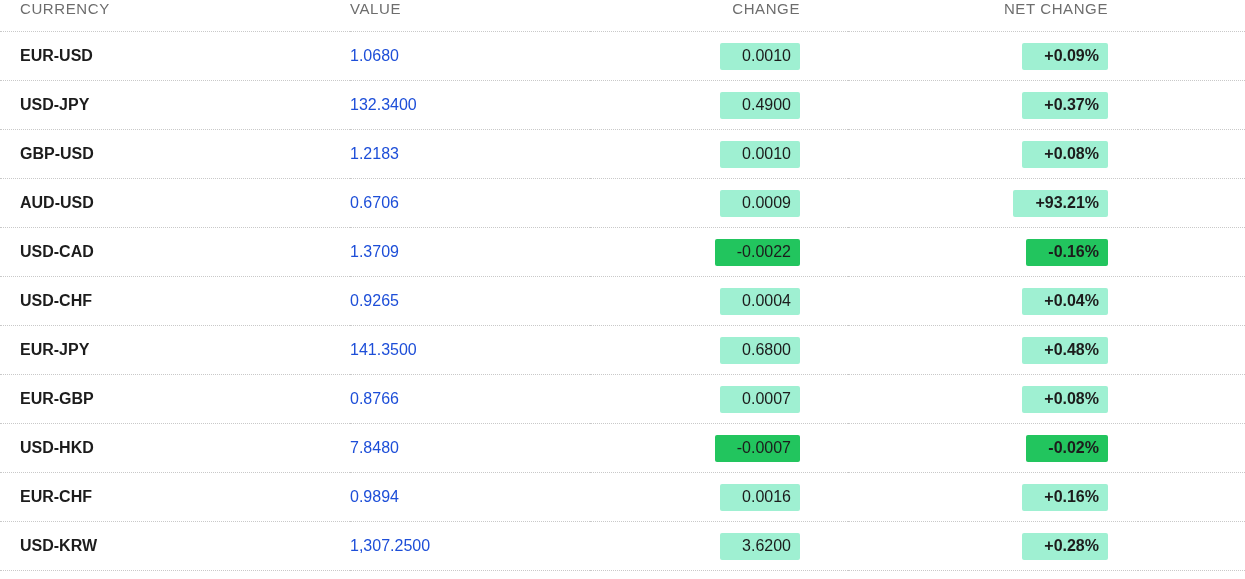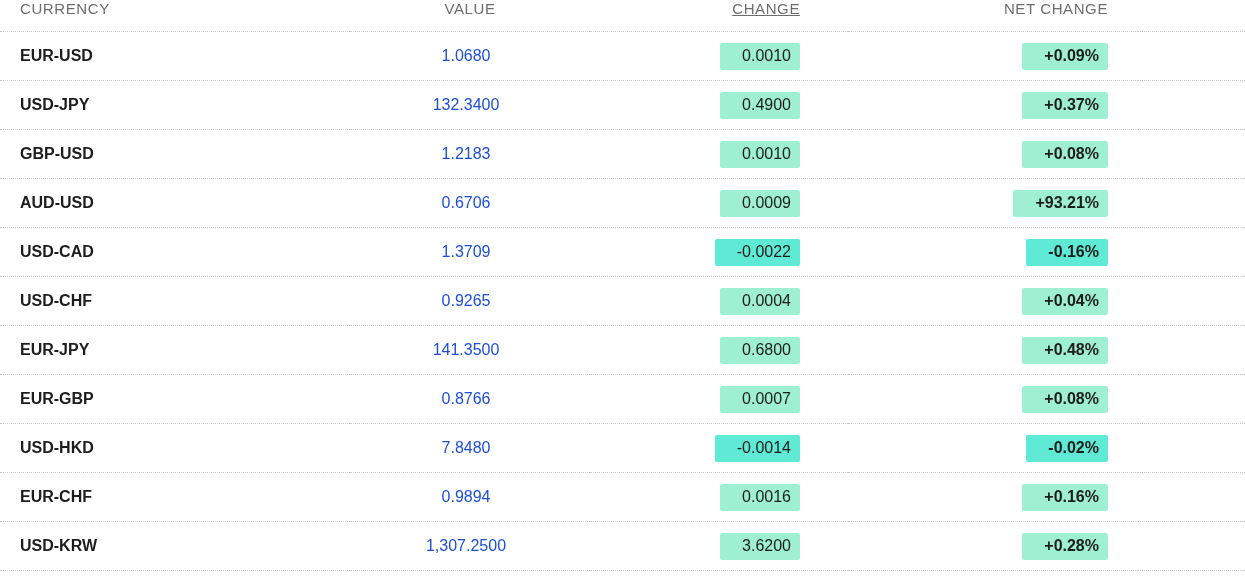--- a/index.html
+++ b/index.html
@@ -32,22 +32,22 @@
     padding: 0;
     height: 48px;
     vertical-align: middle;
     border-bottom: 1px dotted #c9c9c9;
   }
   .fx-table tr.header-row th {
     border-bottom: 1px dotted #c9c9c9;
     margin-top: 12px;
   }
   .col-currency { width: 330px; text-align: left; padding-left: 20px !important; }
-  .col-value    { width: 240px; text-align: center; }
-  .col-change   { width: 210px; text-align: right; text-decoration: underline; }
+  .col-value    { width: 240px; text-align: left; }
+  .col-change   { width: 210px; text-align: right; }
   .col-net      { width: 260px; text-align: right; font-weight: bold; }
   .col-time     { width: 205px; text-align: right; padding-right: 22px !important; }
 
   td.col-currency {
     font-weight: bold;
     color: #1c1c1c;
     font-size: 16px;
   }
   td.col-value {
     color: #1d4ed8;
@@ -60,21 +60,21 @@
     display: inline-block;
     padding: 4px 9px 5px 22px;
     border-radius: 2px;
     font-size: 16px;
     color: #1c1c1c;
     min-width: 62px;
     text-align: right;
     box-sizing: border-box;
   }
   .pill.up   { background: #9ff0d2; }
-  .pill.down { background: #5eead4; }
+  .pill.down { background: #22c55e; }
   .cell-pad-change { padding-right: 48px !important; }
   .cell-pad-net { padding-right: 30px !important; }
 </style>
 </head>
 <body>
 
 <table class="fx-table">
   <thead>
     <tr class="header-row">
       <th class="col-currency">CURRENCY</th>
@@ -137,21 +137,21 @@
       <tr>
         <td class="col-currency">EUR-GBP</td>
         <td class="col-value">0.8766</td>
         <td class="col-change cell-pad-change"><span class="pill up">0.0007</span></td>
         <td class="col-net cell-pad-net"><span class="pill up">+0.08%</span></td>
         <td class="col-time">10:08 PM</td>
       </tr>
       <tr>
         <td class="col-currency">USD-HKD</td>
         <td class="col-value">7.8480</td>
-        <td class="col-change cell-pad-change"><span class="pill down">-0.0014</span></td>
+        <td class="col-change cell-pad-change"><span class="pill down">-0.0007</span></td>
         <td class="col-net cell-pad-net"><span class="pill down">-0.02%</span></td>
         <td class="col-time">10:08 PM</td>
       </tr>
       <tr>
         <td class="col-currency">EUR-CHF</td>
         <td class="col-value">0.9894</td>
         <td class="col-change cell-pad-change"><span class="pill up">0.0016</span></td>
         <td class="col-net cell-pad-net"><span class="pill up">+0.16%</span></td>
         <td class="col-time">10:08 PM</td>
       </tr>

